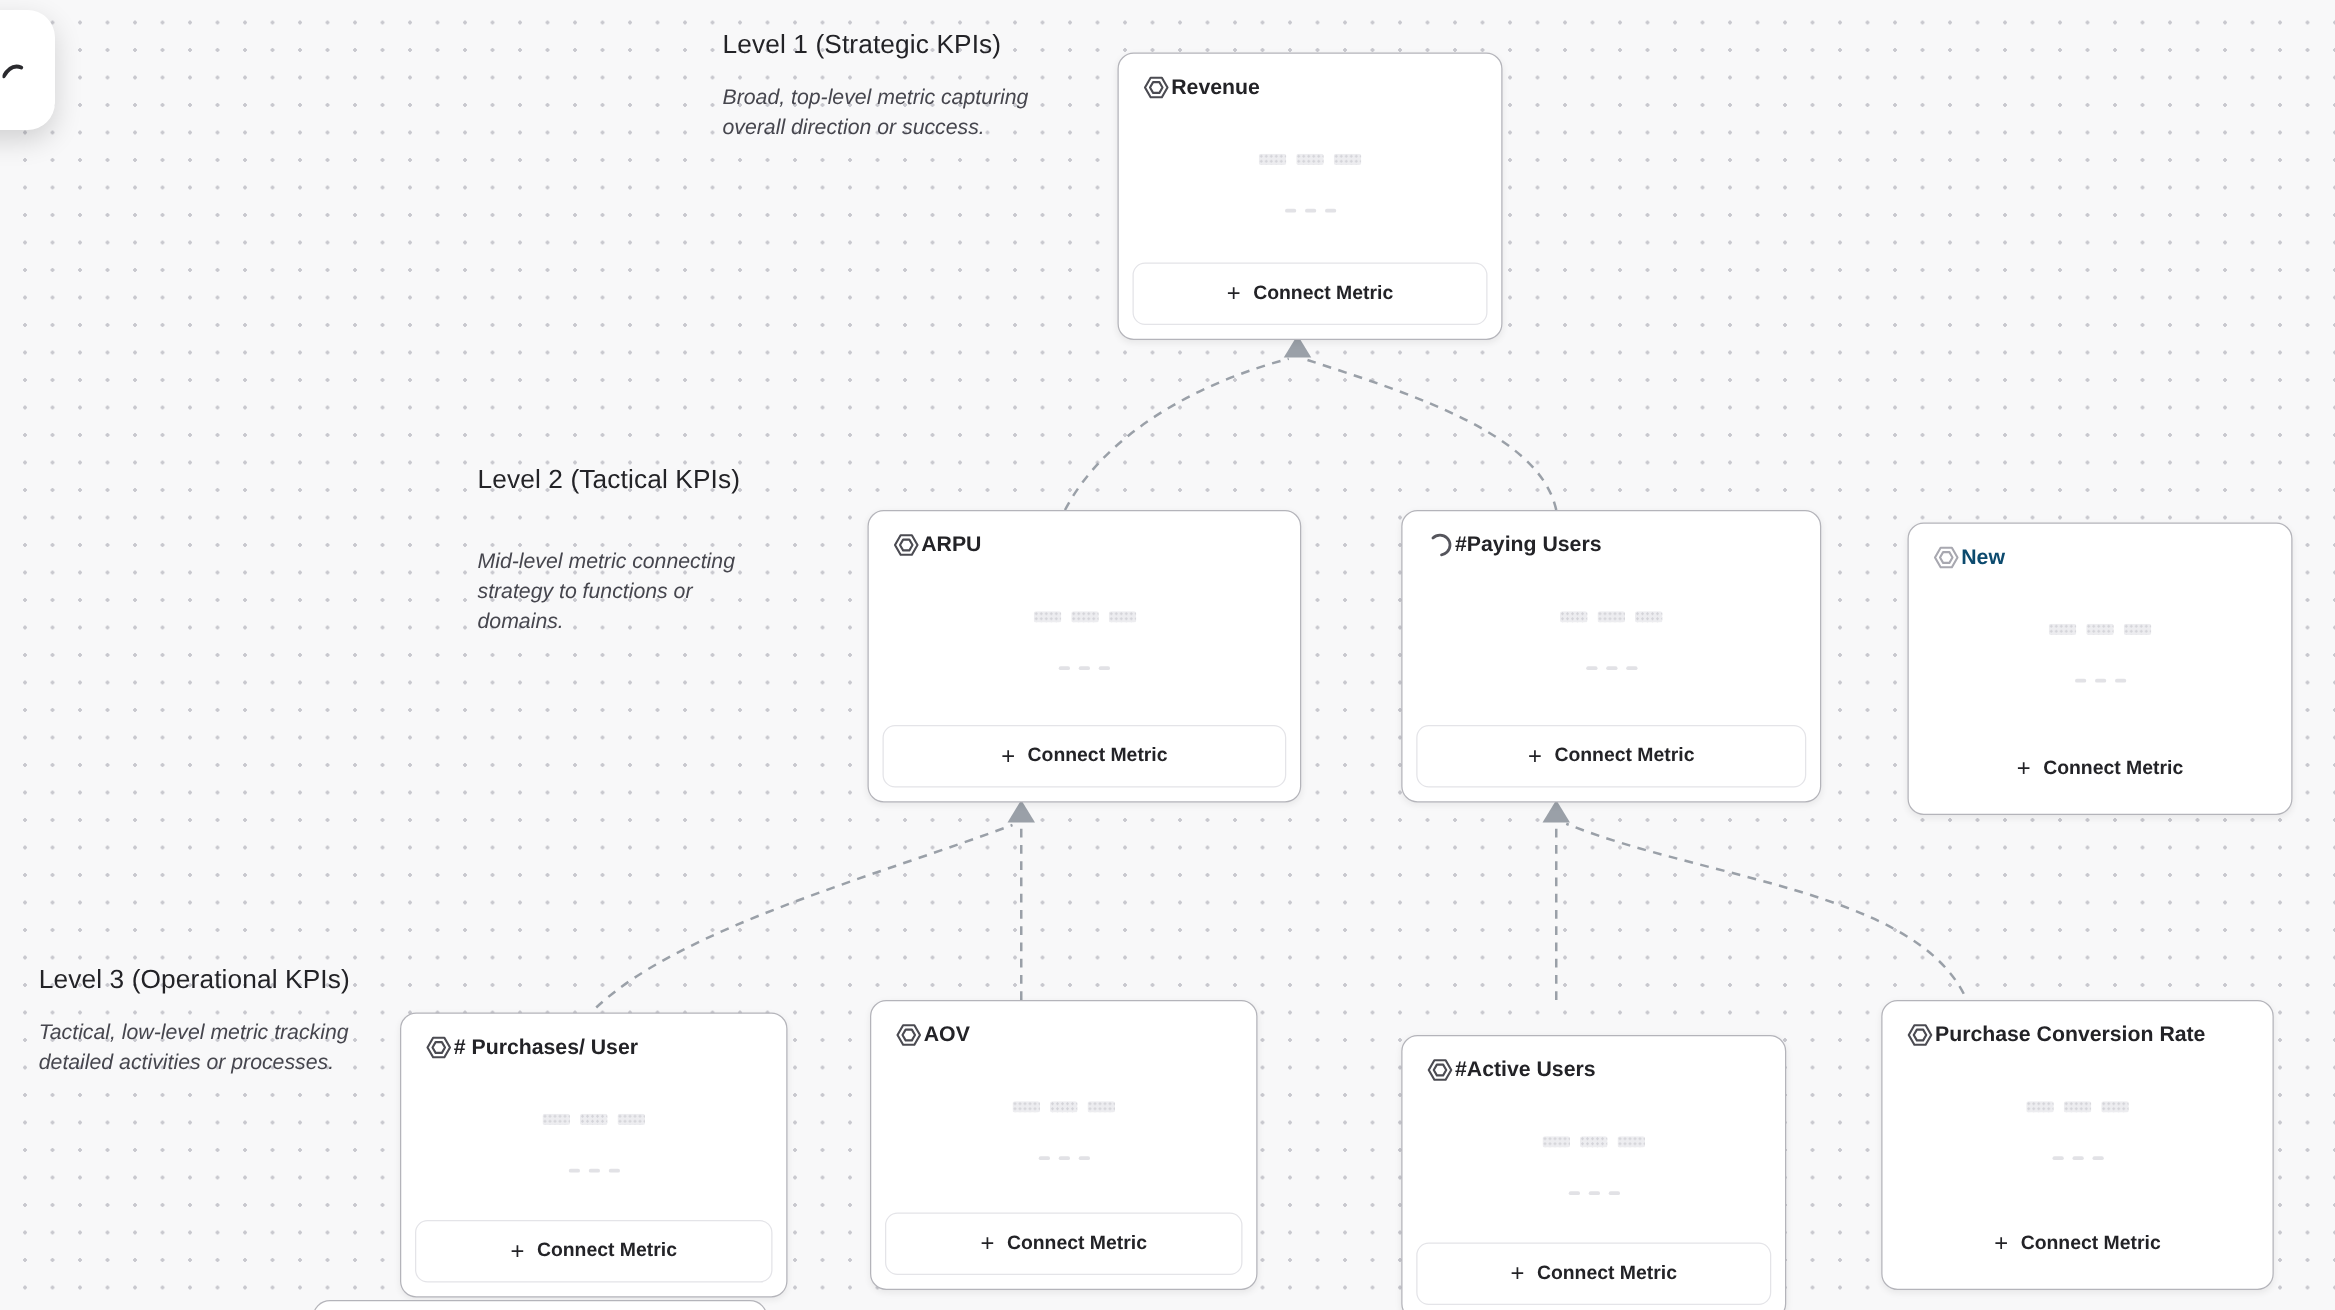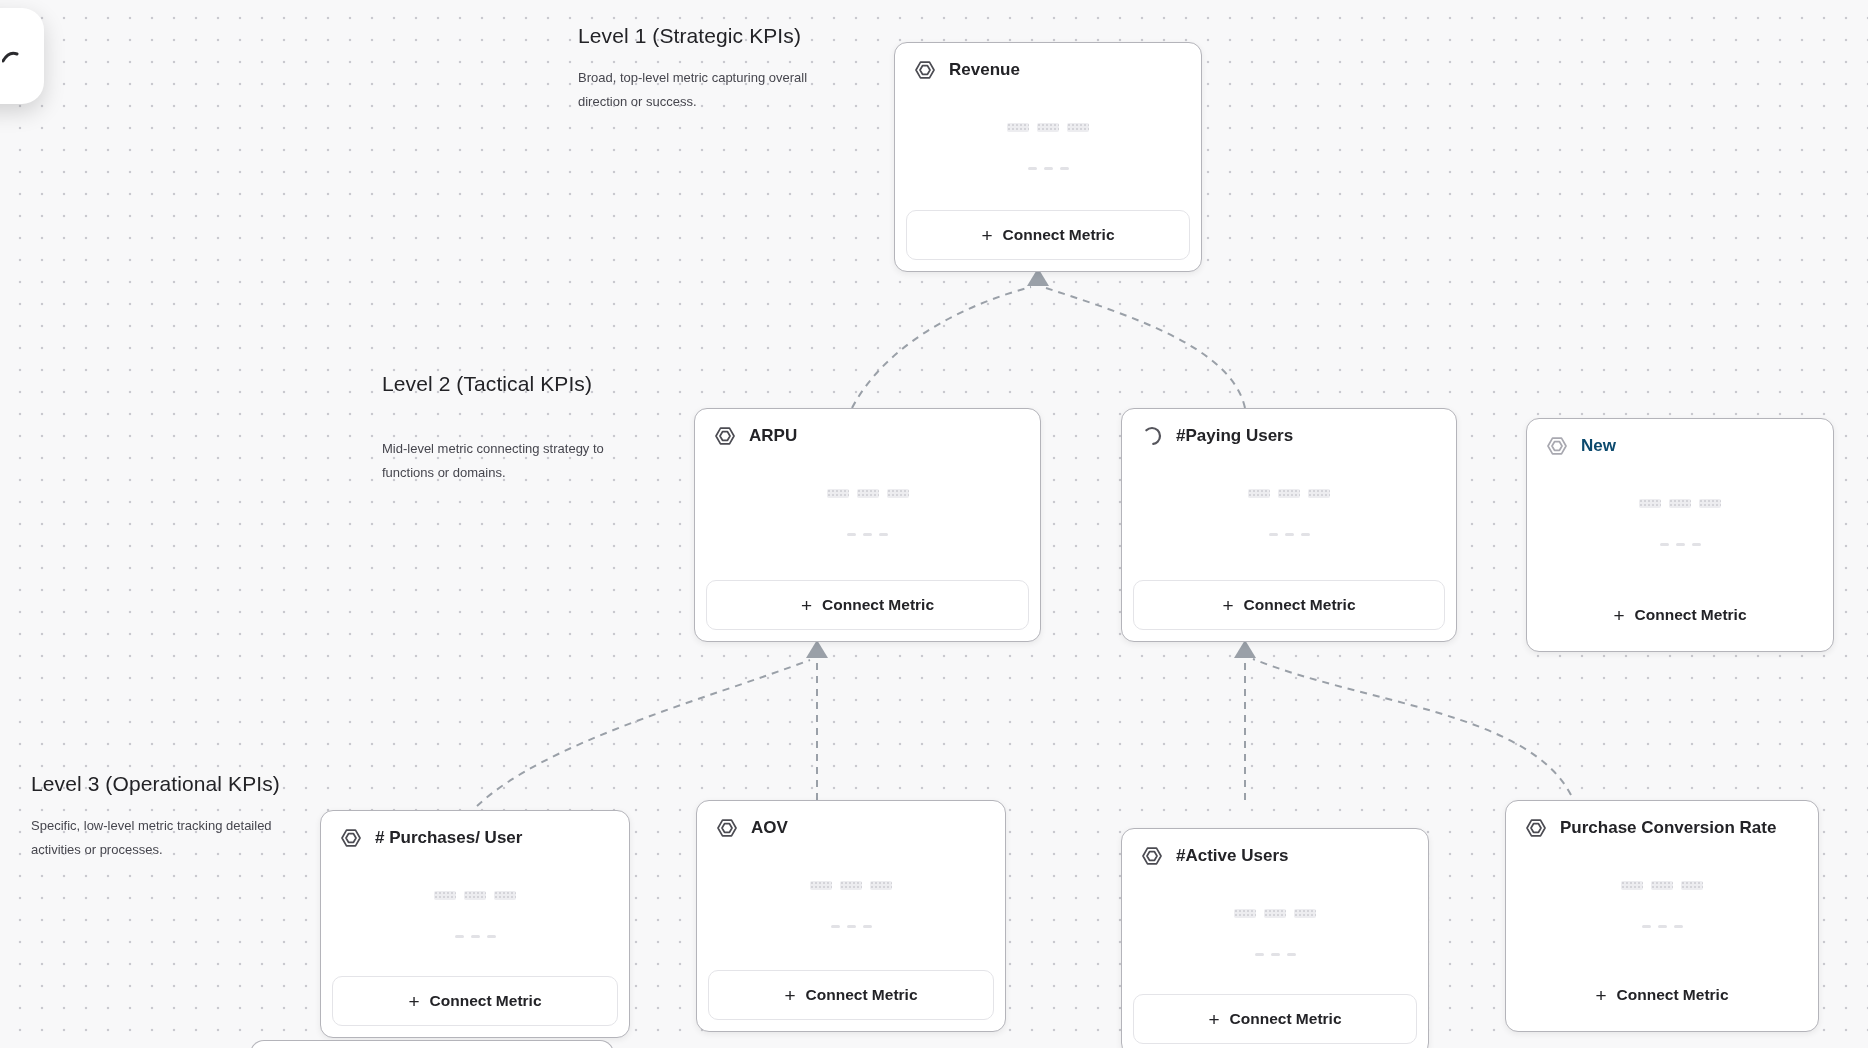--- a/index.html
+++ b/index.html
@@ -8,28 +8,28 @@
     font-family:"Liberation Sans",sans-serif;
     background-color:#f8f8f9;
     background-image:radial-gradient(circle,#c9c9cf 1.4px,transparent 1.6px);
     background-size:22px 22px;background-position:9px 7px;
   }
   .edges-svg{position:absolute;left:0;top:0;z-index:1;pointer-events:none;}
   .edge{fill:none;stroke:#9aa0a8;stroke-width:2;stroke-dasharray:7 6;}
   .arrowhead{fill:#9aa0a8;stroke:none;}
 
   .level-heading{position:absolute;z-index:2;font-size:21px;font-weight:400;color:#232327;letter-spacing:.1px;}
-  .level-desc{position:absolute;z-index:2;font-size:13px;color:#46464e;line-height:24px;width:250px;}
+  .level-desc{position:absolute;z-index:2;font-size:17px;color:#46464e;line-height:24px;width:250px;font-style:italic;}
 
   .card{
     position:absolute;z-index:3;background:#ffffff;
     border:1.5px solid #b4b4ba;border-radius:13px;
     box-shadow:0 2px 6px rgba(0,0,0,.07);
   }
-  .card-header{position:absolute;left:18px;top:15px;display:flex;align-items:center;gap:12px;}
+  .card-header{position:absolute;left:18px;top:15px;display:flex;align-items:center;}
   .card-icon{width:24px;height:24px;display:inline-flex;align-items:center;justify-content:center;color:#4b4b52;}
   .card-title{font-size:17px;font-weight:700;color:#232327;white-space:nowrap;}
   .card--muted .card-title{color:#0c4a6e;font-weight:600;}
   .card--muted .card-icon{color:#a8a8b0;}
 
   .skel-row1{position:absolute;left:0;right:0;top:80px;display:flex;justify-content:center;gap:8px;}
   .skel-bar{
     width:22px;height:9px;border-radius:2px;background-color:#ededf0;
     background-image:radial-gradient(#d4d4d9 1px,transparent 1.15px);
     background-size:4px 4px;
@@ -76,21 +76,21 @@
     <polygon class="arrowhead" points="1265,1026 1254,1044 1276,1044"></polygon>
   </svg>
 
   <div class="level-heading" style="left:578px;top:24px;">Level 1 (Strategic KPIs)</div>
   <div class="level-desc" style="left:578px;top:66px;width:245px;">Broad, top-level metric capturing overall direction or success.</div>
 
   <div class="level-heading" style="left:382px;top:372px;">Level 2 (Tactical KPIs)</div>
   <div class="level-desc" style="left:382px;top:392px;width:240px;margin-top:45px;">Mid-level metric connecting strategy to functions or domains.</div>
 
   <div class="level-heading" style="left:31px;top:772px;">Level 3 (Operational KPIs)</div>
-  <div class="level-desc" style="left:31px;top:814px;width:250px;">Specific, low-level metric tracking detailed activities or processes.</div>
+  <div class="level-desc" style="left:31px;top:814px;width:250px;">Tactical, low-level metric tracking detailed activities or processes.</div>
 
   <div class="card" style="left:894px;top:42px;width:306px;height:228px;">
     <div class="card-header">
       <span class="card-icon">
         <svg width="24" height="24" viewBox="0 0 24 24" fill="none" stroke="currentColor" stroke-width="1.7" stroke-linejoin="round">
           <polygon points="21,12 16.5,19.8 7.5,19.8 3,12 7.5,4.2 16.5,4.2"></polygon>
           <polygon points="17,12 14.5,16.3 9.5,16.3 7,12 9.5,7.7 14.5,7.7"></polygon>
         </svg>
       </span>
       <span class="card-title">Revenue</span>

